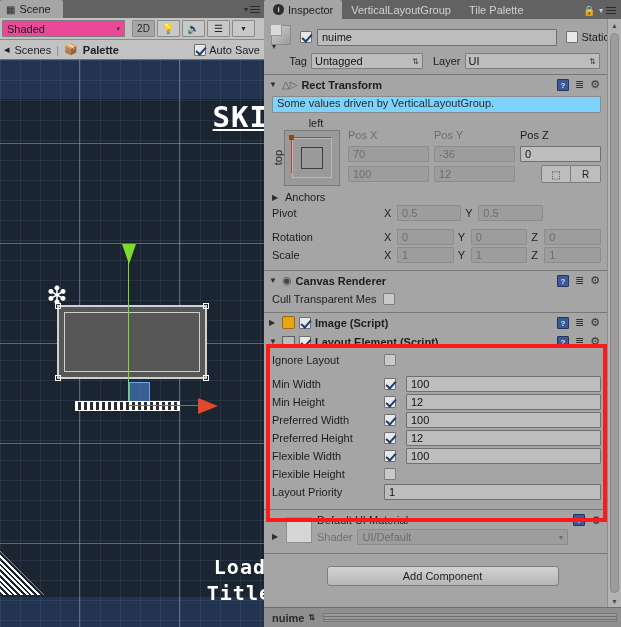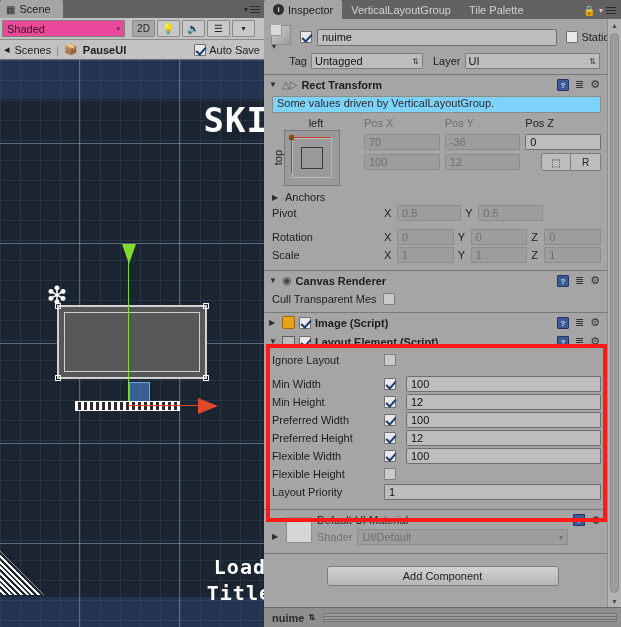--- a/index.html
+++ b/index.html
@@ -113,21 +113,21 @@
     border-left:20px solid #e2482a;
   }
   .pivot-star {
     position:absolute; left:44px; top:222px; width:26px; height:26px; color:#ffffff;
     font-size:25px; line-height:26px; text-align:center;
   }
   .scene-word {
     position:absolute; color:#ffffff; font-weight:bold;
     font-family:"DejaVu Sans Mono", monospace; letter-spacing:1px;
   }
-  .w-ski { right:-4px; top:40px; font-size:34px; }
+  .w-ski { right:-4px; top:40px; font-size:29px;text-decoration:underline; }
   .w-load { right:-2px; top:495px; font-size:20px; }
   .w-title { right:-8px; top:521px; font-size:20px; }
   .corner-tri {
     position:absolute; left:-2px; bottom:32px; width:46px; height:46px;
     background:repeating-linear-gradient(45deg,#ffffff 0 2px, transparent 2px 4px);
     clip-path:polygon(0 0, 0 100%, 100% 100%);
   }
 
   
   .insp-panel { width:357px; height:627px; background:#a5a5a5; position:relative; display:flex; flex-direction:column; }
@@ -187,21 +187,21 @@
     color:#cfe0ff; font-size:8px; text-align:center; line-height:11px; font-weight:bold;
   }
   .ic-preset { font-size:11px; color:#333; }
   .ic-gear { font-size:11px; color:#333; }
 
   .info-box {
     margin:2px 6px 4px 8px; height:17px; background:#7dd3fc; border:1px solid #8b8b8b;
     display:flex; align-items:flex-start; padding:0 4px; font-size:11px; color:#2a2a2a; border-radius:1px;
   }
 
-  .rt-grid { display:flex; padding:0 6px 4px 8px; gap:16px; }
+  .rt-grid { display:flex; padding:0 6px 4px 8px; gap:0;align-items:flex-end; }
   .anchor-widget { width:76px; flex:none; position:relative; }
   .aw-top { text-align:center; font-size:11px; color:#1d1d1d; height:13px; padding-left:12px;}
   .aw-mid { display:flex; align-items:center; }
   .aw-left { writing-mode:vertical-rl; transform:rotate(180deg); font-size:11px; color:#1d1d1d; width:12px; text-align:center;}
   .aw-box { width:56px; height:56px; background:#9a9a9a; border:1px solid #7a7a7a; position:relative; }
   .aw-box .sq1 { position:absolute; left:7px; top:7px; right:7px; bottom:7px; border:1px solid #b9b9b9; }
   .aw-box .sq2 { position:absolute; left:16px; top:16px; width:22px; height:22px; border:1px solid #3a3a3a; }
   .aw-box .redL { position:absolute; left:6px; top:6px; width:40px; height:36px; border-left:1px solid #c0392b; border-top:1px solid #c0392b; }
   .aw-box .dot { position:absolute; left:4px; top:4px; width:5px; height:5px; background:#8a4b10; }
 
@@ -310,21 +310,21 @@
       <div class="tb-btn">
         <span class="ud8">▾</span>
       </div>
     </div>
 
     <div class="scene-breadcrumb">
       <span>◂</span>
       <span>Scenes</span>
       <span class="bc-sep">|</span>
       <span>📦</span>
-      <span class="bc-name">PauseUI</span>
+      <span class="bc-name">Palette</span>
       <span class="autosave">
         <span class="cb on"></span>
         <span>Auto Save</span>
       </span>
     </div>
 
     <div class="scene-view">
       <div class="sky-band sky-top"></div>
       <div class="sky-band sky-bottom"></div>
       <div class="grid-minor"></div>

